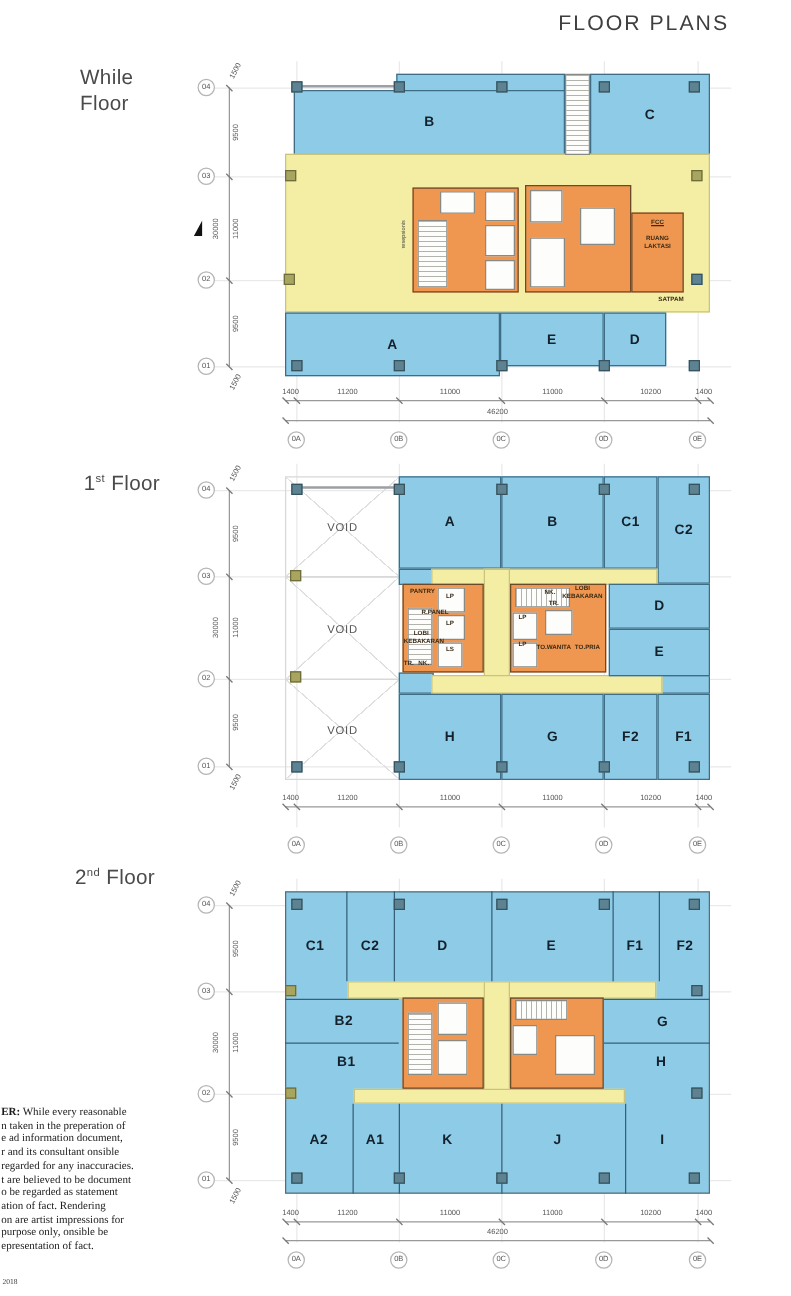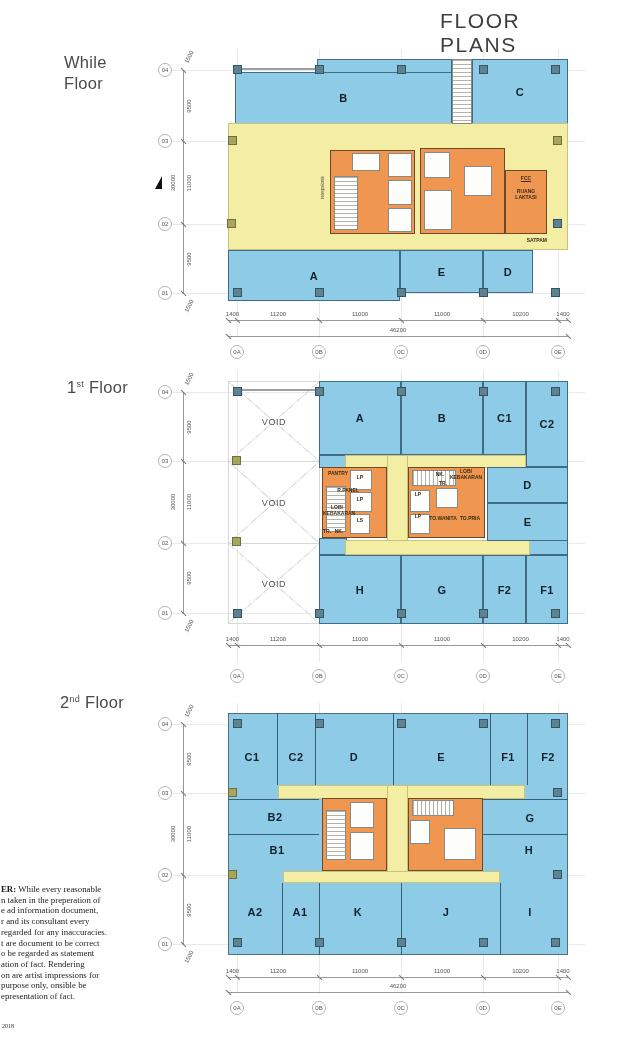--- a/index.html
+++ b/index.html
@@ -1,18 +1,18 @@
 <!DOCTYPE html>
 <html><head>
 <meta charset="utf-8">
 <style>
   html,body{margin:0;padding:0;background:#fff}
   *{box-sizing:border-box}
   #canvas{position:relative;width:633px;height:1037px;background:#fff;overflow:hidden;font-family:"Liberation Sans",sans-serif}
-  .page-title{position:absolute;left:440px;top:9px;width:150px;text-align:left;font-size:21px;letter-spacing:1.6px;color:#3f3f3f;z-index:7}
+  .page-title{position:absolute;left:440px;top:9px;width:150px;text-align:center;font-size:17px;letter-spacing:1.6px;color:#3f3f3f;z-index:7}
   .floor-title{position:absolute;font-size:16.5px;color:#4a4a4a;letter-spacing:.3px;line-height:1.3;z-index:7}
   .floor-title sup{font-size:9px}
   .zone{position:absolute;background:#8ecbe7;border:1px solid #3e6d85;display:flex;align-items:center;justify-content:center;z-index:1}
   .zl{font-weight:700;font-size:11px;color:#14212b;letter-spacing:.4px}
   .zlc{position:absolute;transform:translate(-50%,-50%);font-weight:700;font-size:11px;color:#14212b;letter-spacing:.4px;z-index:4}
   .cor{position:absolute;background:#f4eea4;border:1px solid #c9c37b;z-index:1}
   .core{position:absolute;background:#ef9750;border:1px solid #6b4a2a;z-index:2}
   .wb{position:absolute;background:#fdfdfb;border:1px solid #8a8a85;z-index:3}
   .stair{background:#fdfdfb;background-image:repeating-linear-gradient(to bottom,#b3b3ae 0 1px,transparent 1px 4px)}
   .stairh{background:#fdfdfb;background-image:repeating-linear-gradient(to right,#b3b3ae 0 1px,transparent 1px 4px)}
@@ -201,23 +201,23 @@
   <div class="zlc" style="left:255px;top:912px">A2</div>
   <div class="zlc" style="left:300px;top:912px">A1</div>
   <div class="zlc" style="left:358px;top:912px">K</div>
   <div class="zlc" style="left:446px;top:912px">J</div>
   <div class="zlc" style="left:530px;top:912px">I</div>
 
   <div class="disc">
     <div><b>ER:</b><span> While every reasonable</span></div>
     <div>n taken in the preperation of</div>
     <div>e ad information document,</div>
-    <div>r and its consultant every</div>
+    <div>r and its consultant onsible</div>
     <div>regarded for any inaccuracies.</div>
-    <div>t are document to be correct</div>
+    <div>t are believed to be document</div>
     <div>o be regarded as statement</div>
     <div>ation of fact. Rendering</div>
     <div>on are artist impressions for</div>
     <div>purpose only, onsible be</div>
     <div>epresentation of fact.</div>
   </div>
   <div class="yr">2018</div>
 <div class="gl" style="left: 237px; top: 49px; width: 1px; height: 289px;"></div>
     <div class="gl" style="left: 319px; top: 49px; width: 1px; height: 289px;"></div>
     <div class="gl" style="left: 401px; top: 49px; width: 1px; height: 289px;"></div>

